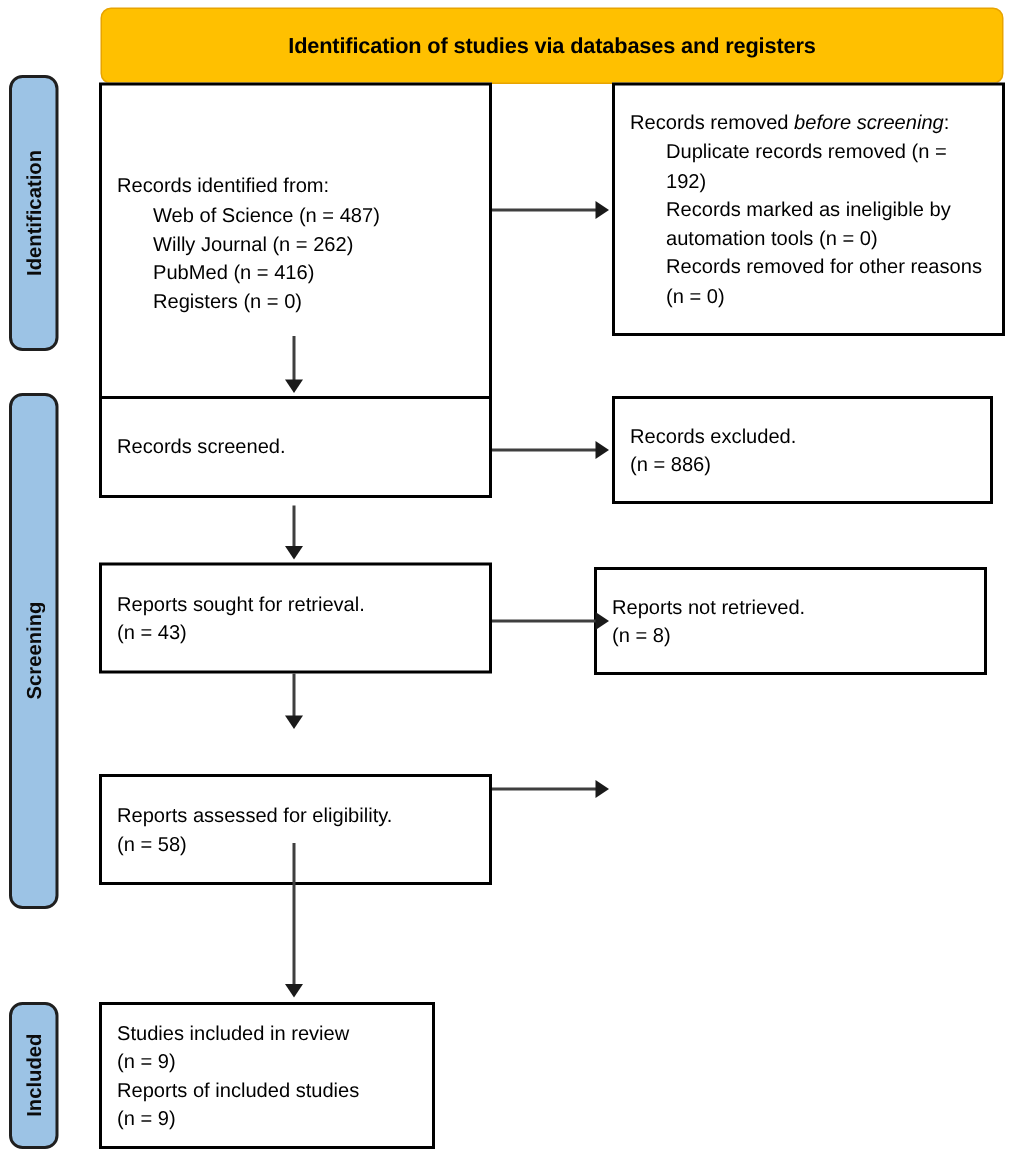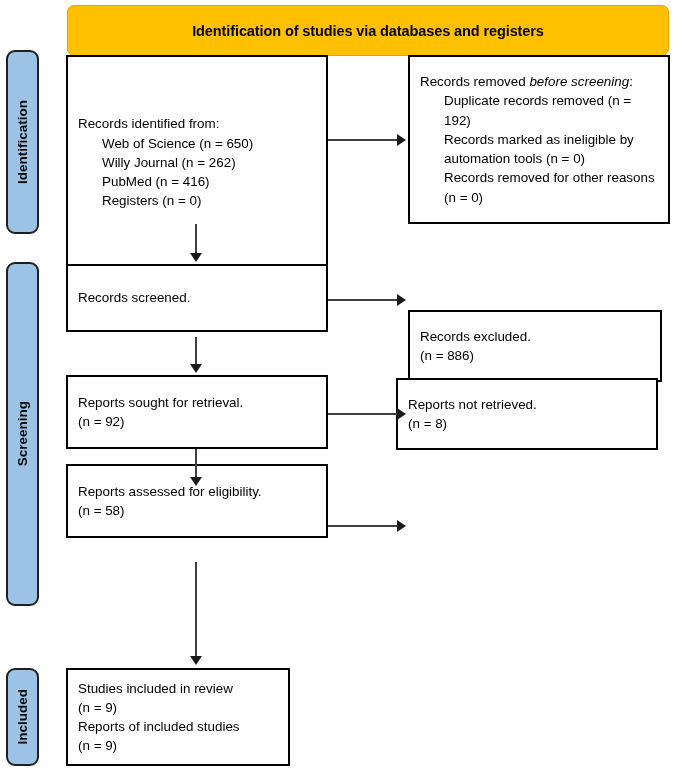--- a/index.html
+++ b/index.html
@@ -89,26 +89,26 @@
     color: #000;
   }
   .line.wrap { white-space: normal; }
   .line.indent { padding-left: 24px; }
   .line .ital { font-style: italic; }
 
   
   #box-identified   { left: 66px; top: 55px;  width: 262px; height: 215px; justify-content: flex-end; }
   #box-screened     { left: 66px; top: 264px; width: 262px; height: 68px;  }
   #box-sought       { left: 66px; top: 375px; width: 262px; height: 74px;  }
-  #box-assessed     { left: 66px; top: 464px; width: 262px; height: 74px;  }
+  #box-assessed     { left: 66px; top: 516px; width: 262px; height: 74px;  }
   #box-included     { left: 66px; top: 668px; width: 224px; height: 98px;  }
 
   
   #box-removed      { left: 408px; top: 55px;  width: 262px; height: 169px; }
-  #box-excluded     { left: 408px; top: 264px; width: 254px; height: 72px; margin-top: 46px;  }
+  #box-excluded     { left: 408px; top: 264px; width: 254px; height: 72px;  }
   #box-notretrieved { left: 396px; top: 378px; width: 262px; height: 72px;  }
   #box-repexcluded  { left: 408px; top: 488px; width: 262px; height: 80px;  }
 
   
   .conn { position: absolute; }
   .v-line {
     background: #3f3f3f;
     width: 1.6px;
   }
   .h-line {
@@ -143,21 +143,21 @@
   <div class="stage" id="stage-screening">
     <span class="stage-label">Screening</span>
   </div>
   <div class="stage" id="stage-included">
     <span class="stage-label">Included</span>
   </div>
 
   <div class="box" id="box-identified">
     <div class="box-inner">
       <div class="line">Records identified from:</div>
-      <div class="line indent">Web of Science (n = 650)</div>
+      <div class="line indent">Web of Science (n = 487)</div>
       <div class="line indent">Willy Journal (n = 262)</div>
       <div class="line indent">PubMed (n = 416)</div>
       <div class="line indent">Registers (n = 0)</div>
     </div>
   </div>
 
   <div class="box" id="box-removed">
     <div class="box-inner">
       <div class="line wrap"><span>Records removed </span><span class="ital">before screening</span><span>:</span></div>
       <div class="line wrap indent">Duplicate records removed (n = 192)</div>
@@ -175,21 +175,21 @@
   <div class="box" id="box-excluded">
     <div class="box-inner">
       <div class="line">Records excluded.</div>
       <div class="line">(n = 886)</div>
     </div>
   </div>
 
   <div class="box" id="box-sought">
     <div class="box-inner">
       <div class="line">Reports sought for retrieval.</div>
-      <div class="line">(n = 92)</div>
+      <div class="line">(n = 43)</div>
     </div>
   </div>
 
   <div class="box" id="box-notretrieved">
     <div class="box-inner">
       <div class="line">Reports not retrieved.</div>
       <div class="line">(n = 8)</div>
     </div>
   </div>
 

